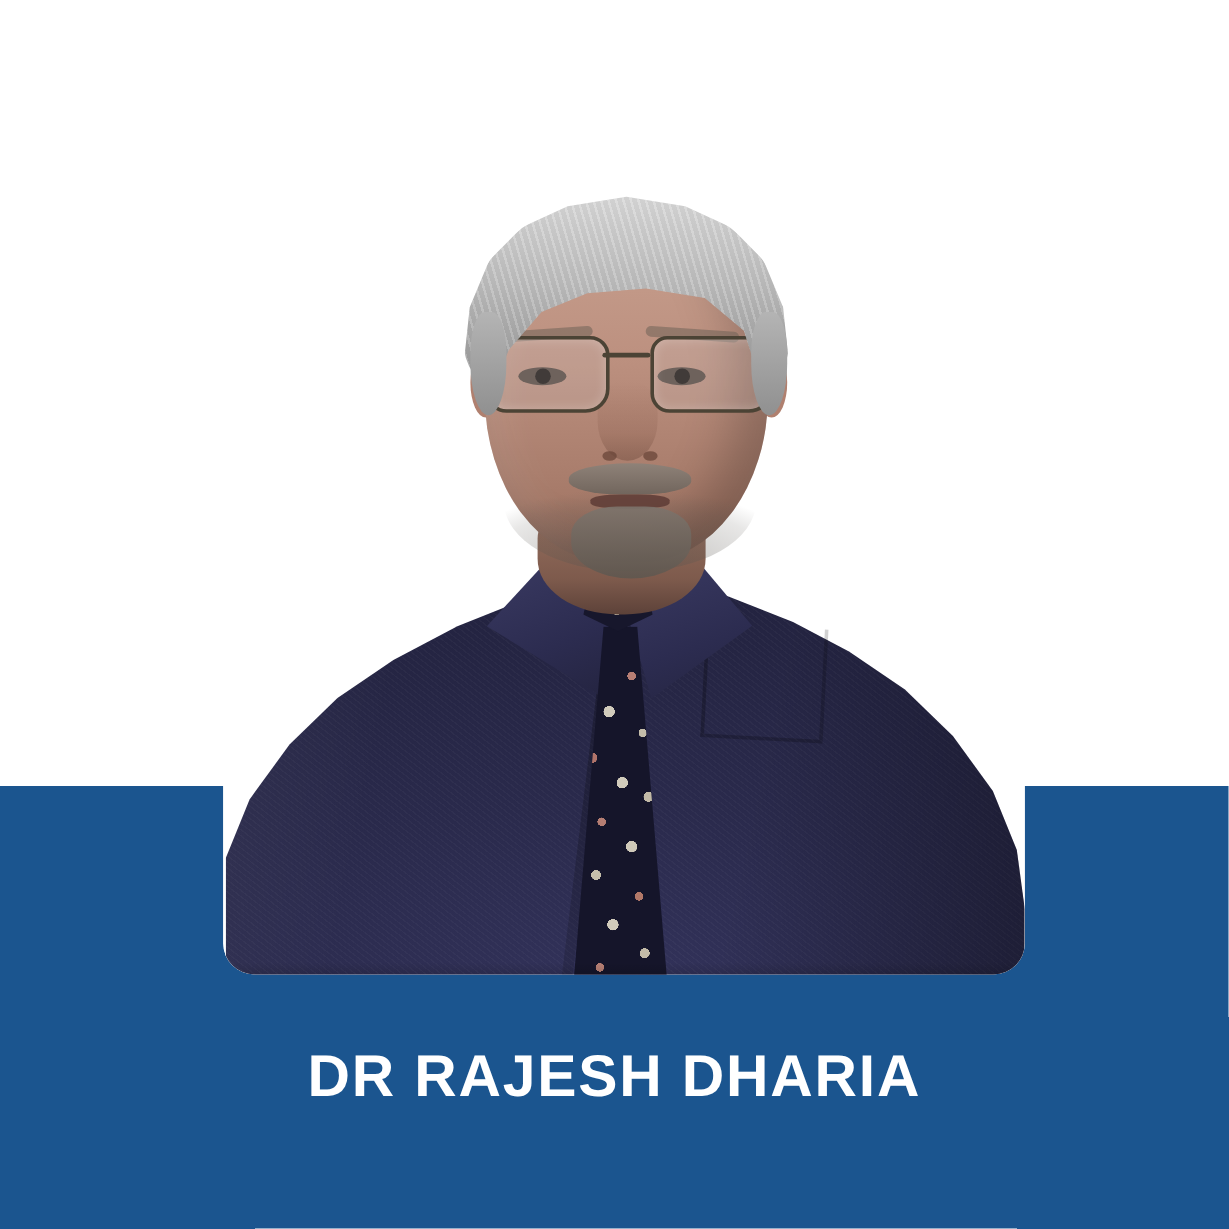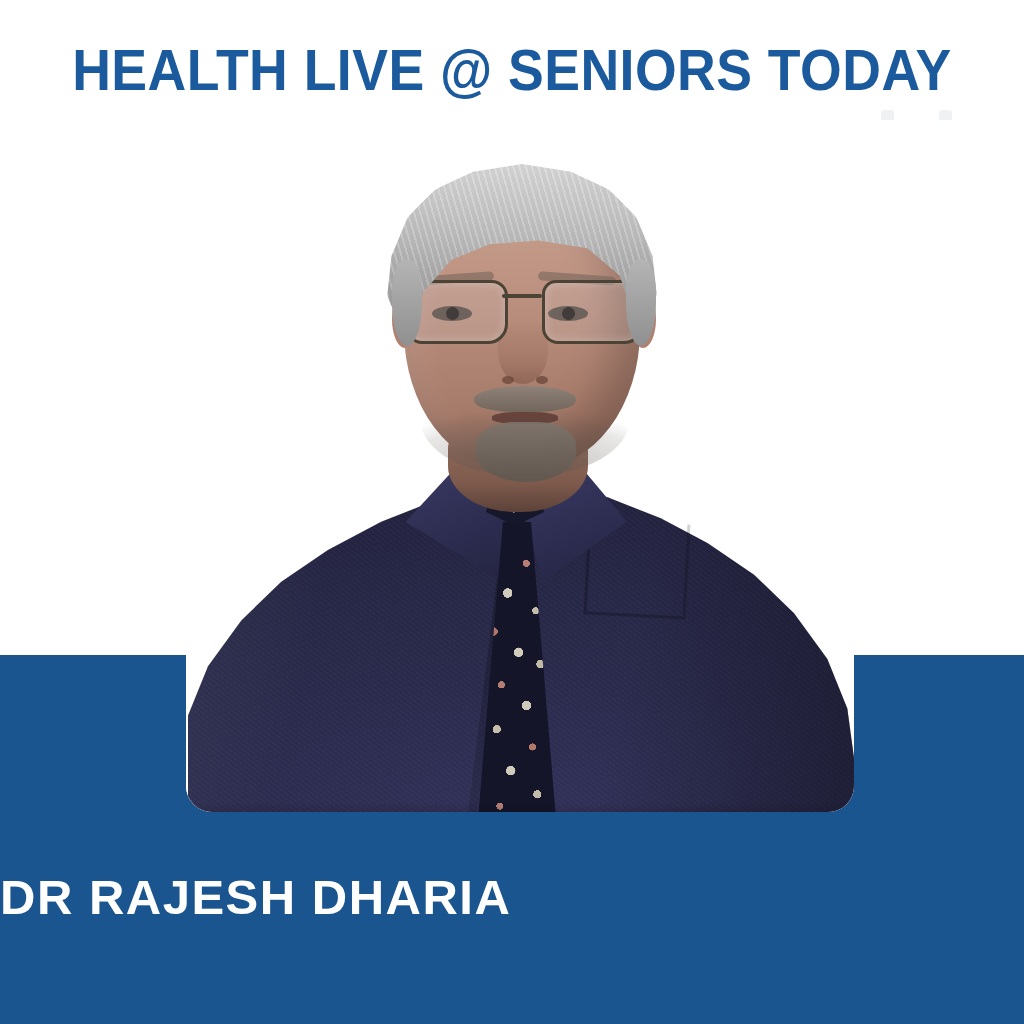--- a/index.html
+++ b/index.html
@@ -70,21 +70,21 @@
     top: 655px;
     width: 1024px;
     height: 369px;
     background: #1B558F;
   }
   .speaker-name {
     position: absolute;
     left: 0;
     top: 869px;
     width: 1024px;
-    text-align: left;
+    text-align: center;
     font-family: "Liberation Sans", sans-serif;
     font-weight: bold;
     font-size: 49px;
     line-height: 56px;
     letter-spacing: 1.5px;
     color: #ffffff;
     white-space: nowrap;
   }
 
   
@@ -431,27 +431,20 @@
     width: 100%;
     height: 10px;
     background: linear-gradient(to bottom, rgba(0,0,0,0), rgba(0,0,0,0.12));
   }
 </style>
 </head>
 <body>
 
 <div id="poster">
 
-  <div class="header-band">
-    <div class="poster-title">HEALTH LIVE @ SENIORS TODAY</div>
-    <div class="ghost-marks">
-      <span class="g1"></span>
-      <span class="g2"></span>
-    </div>
-  </div>
 
   <div class="bottom-banner"></div>
 
   <div class="photo-card">
     <div class="portrait">
 
       <div class="torso"></div>
       <div class="placket"></div>
       <div class="pocket"></div>
 

